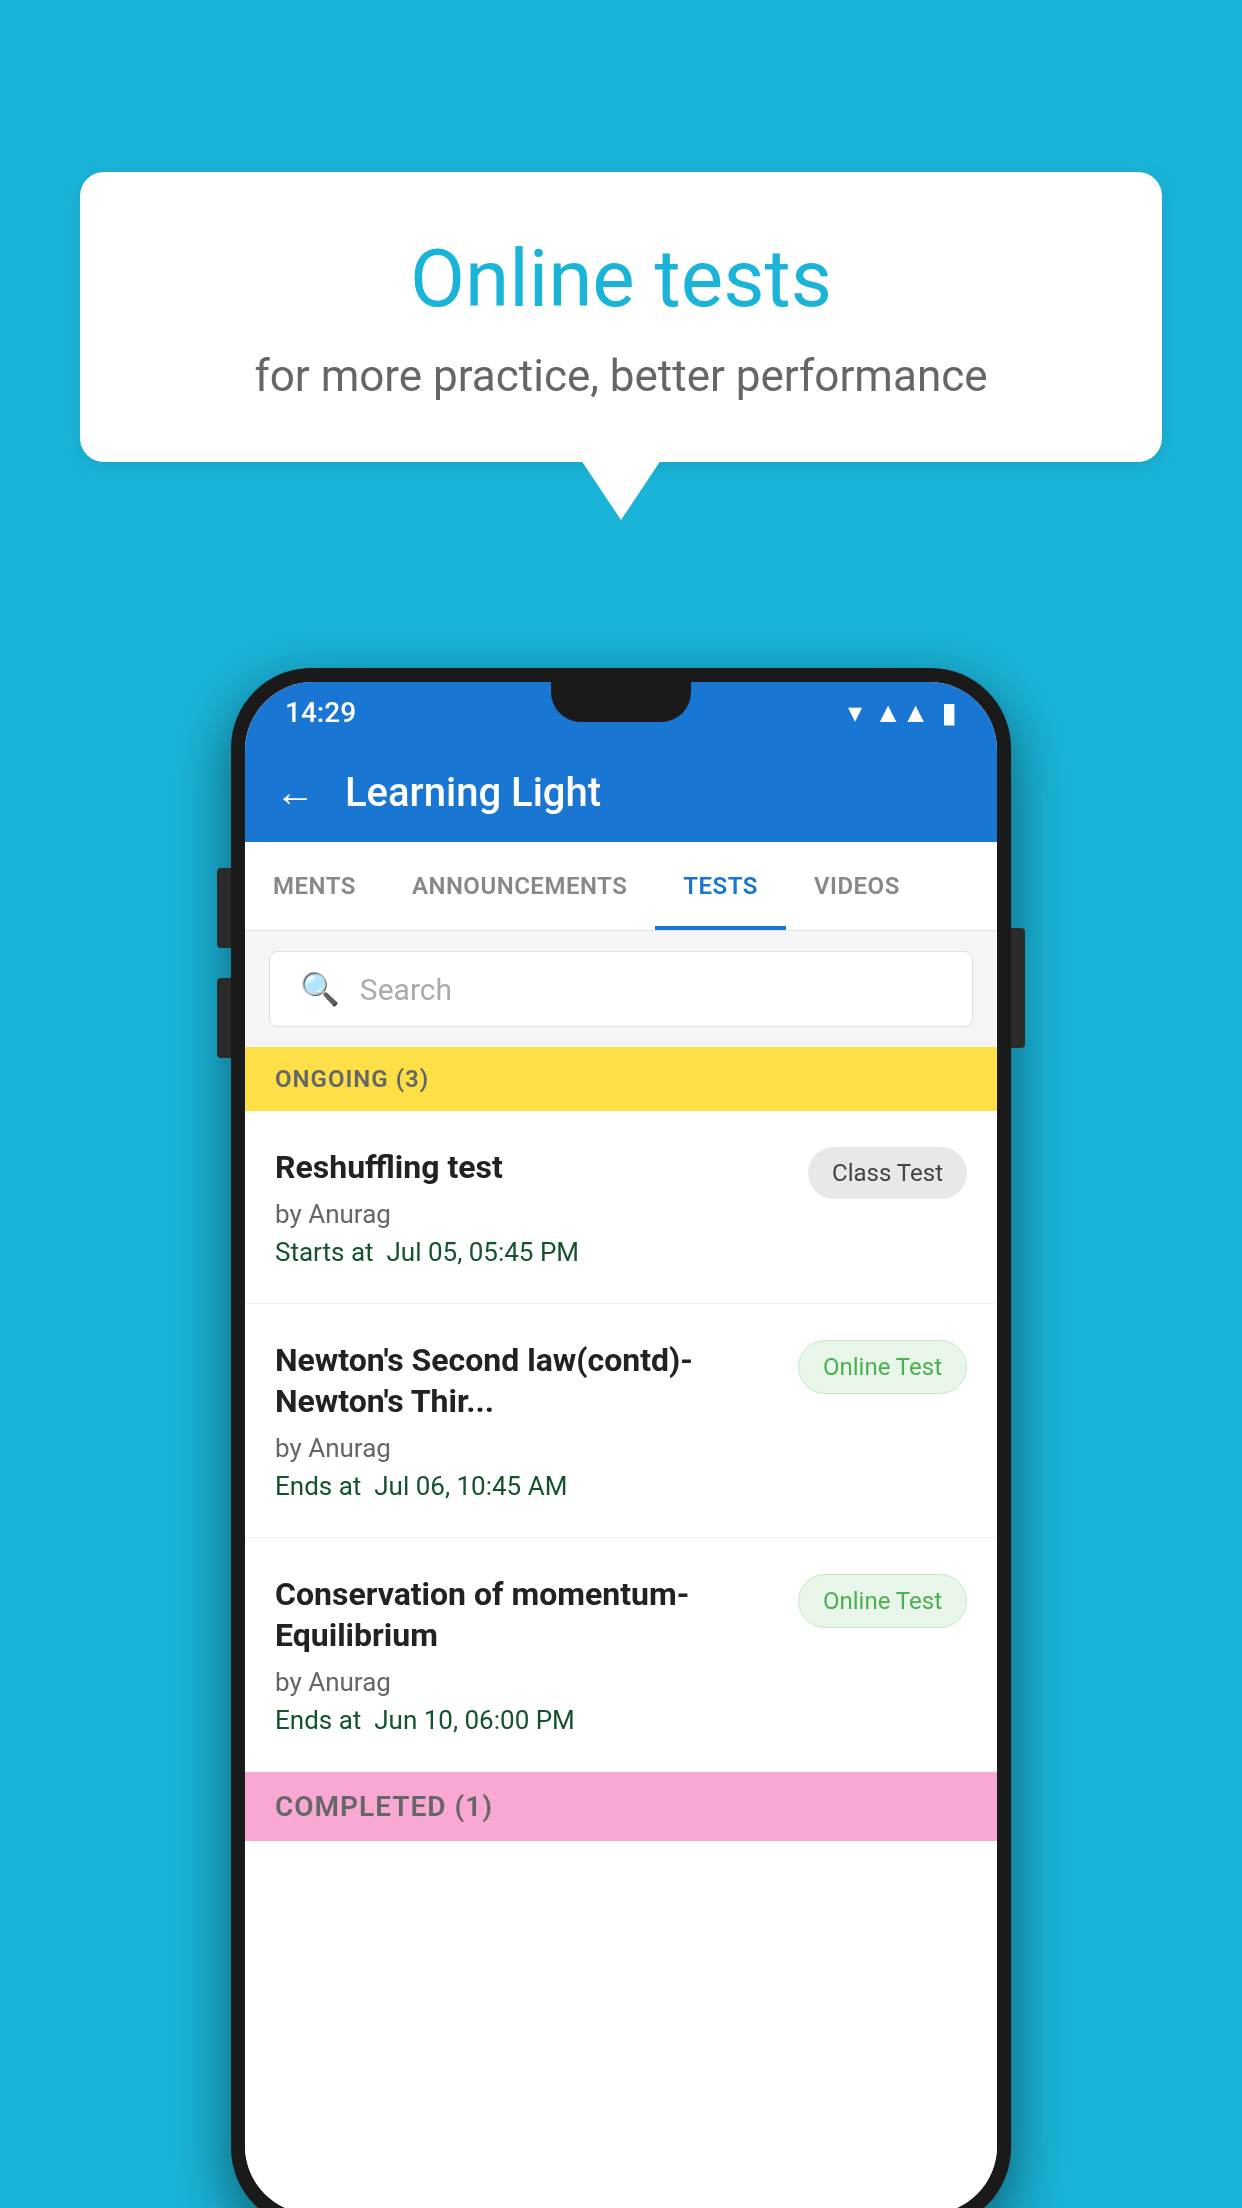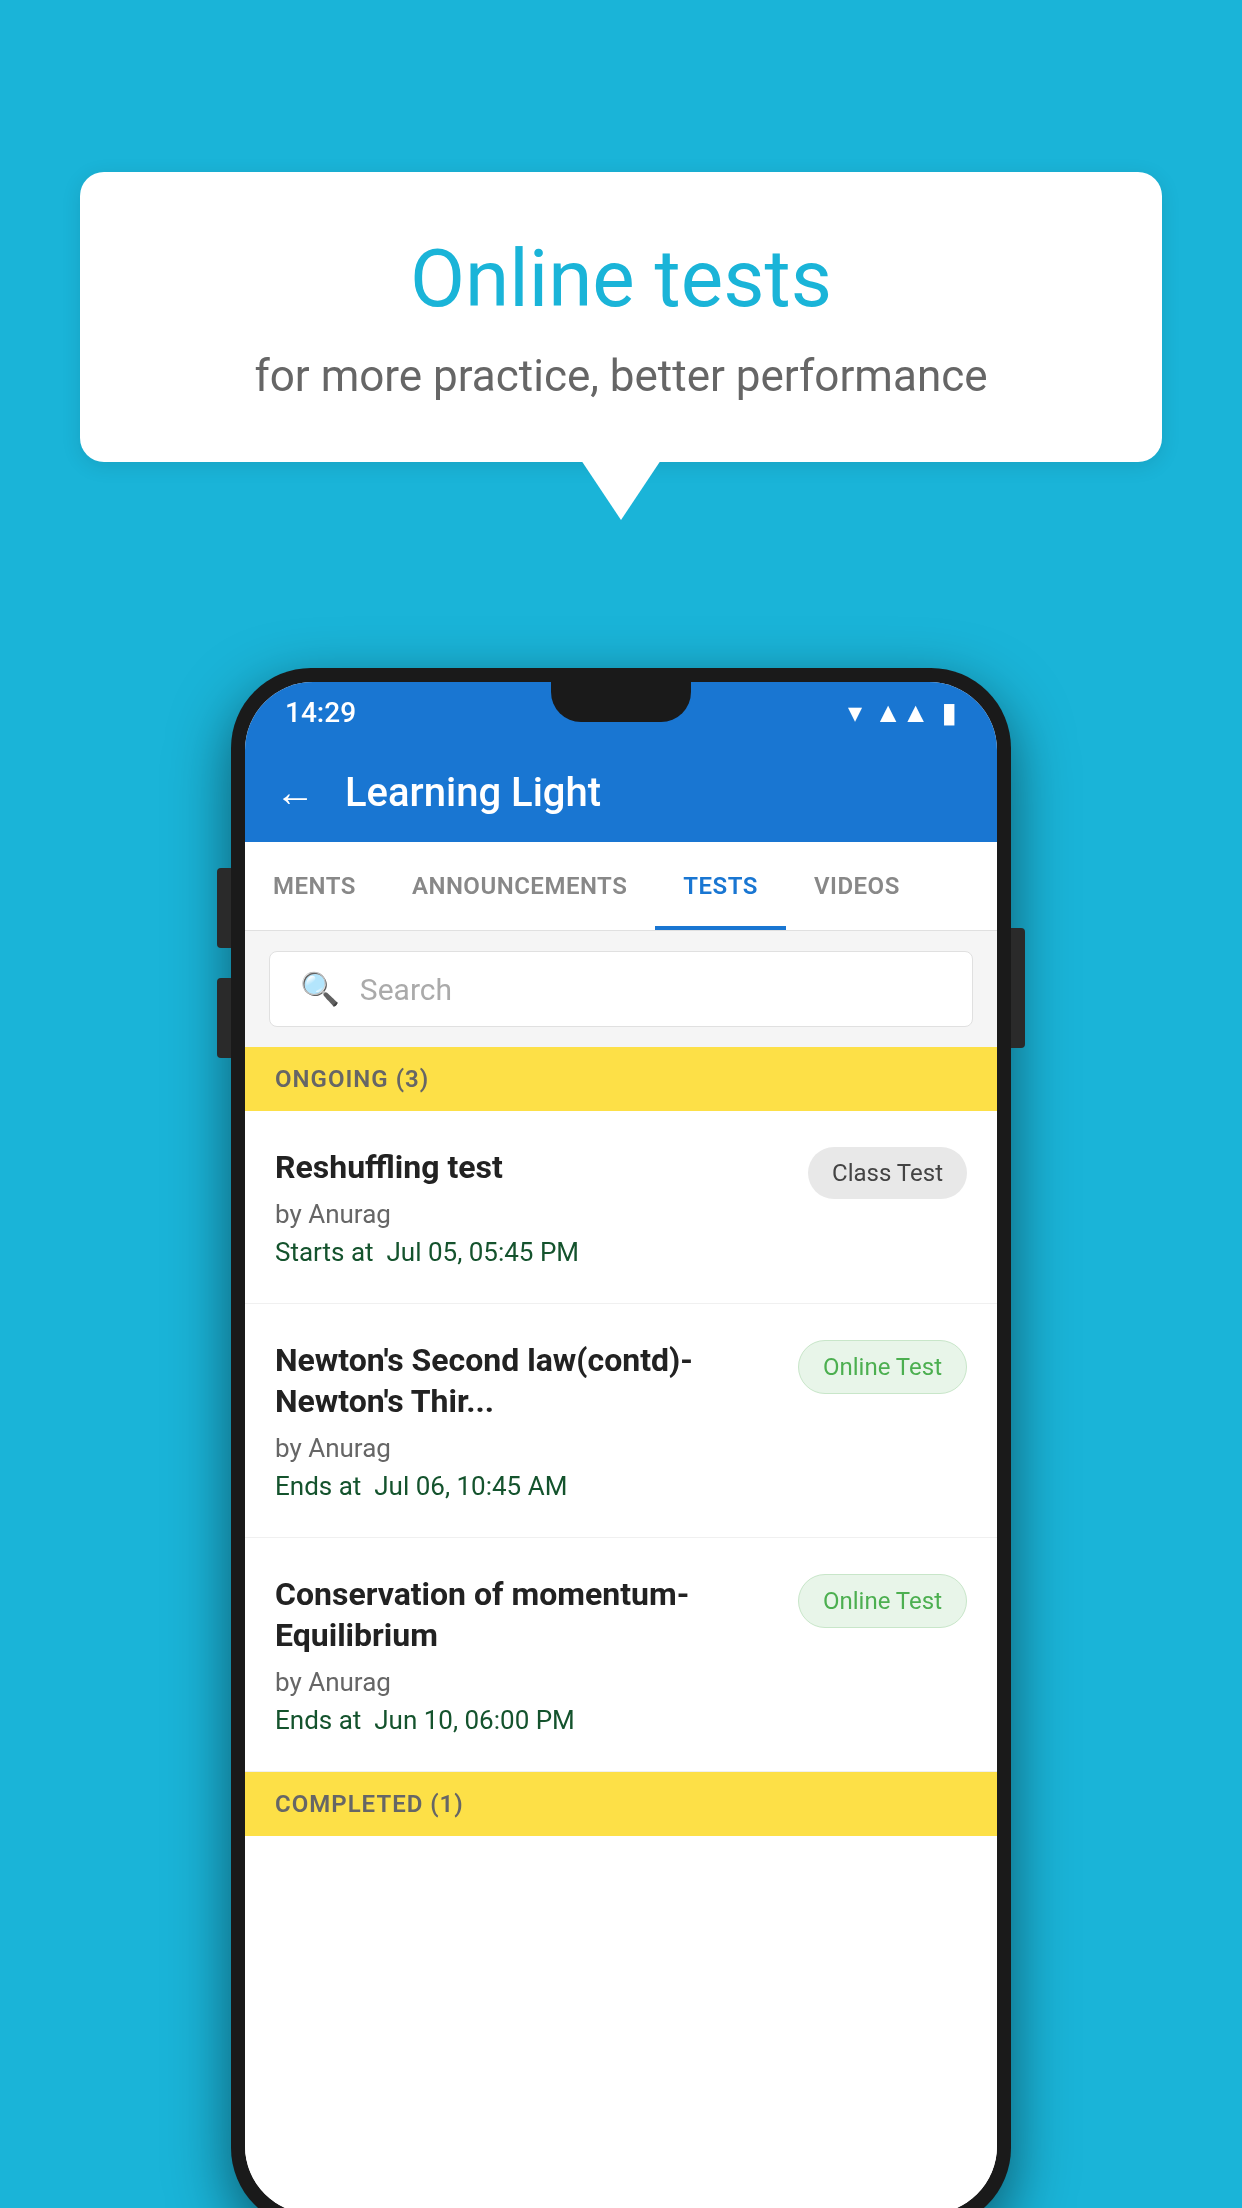--- a/index.html
+++ b/index.html
@@ -276,23 +276,23 @@
       color: #444;
     }
 
     .badge-online {
       background: #e8f5e9;
       color: #4caf50;
       border: 1px solid #c8e6c9;
     }
 
     .completed-section {
-      background: #fde047;
+      background: #f9a8d4;
       padding: 18px 30px;
-      font-size: 24px;
+      font-size: 28px;
       font-weight: 600;
       color: #666;
       letter-spacing: 1px;
     }
 
     
     .phone-side-btn-left {
       position: absolute;
       left: -14px;
       background: #2a2a2a;

